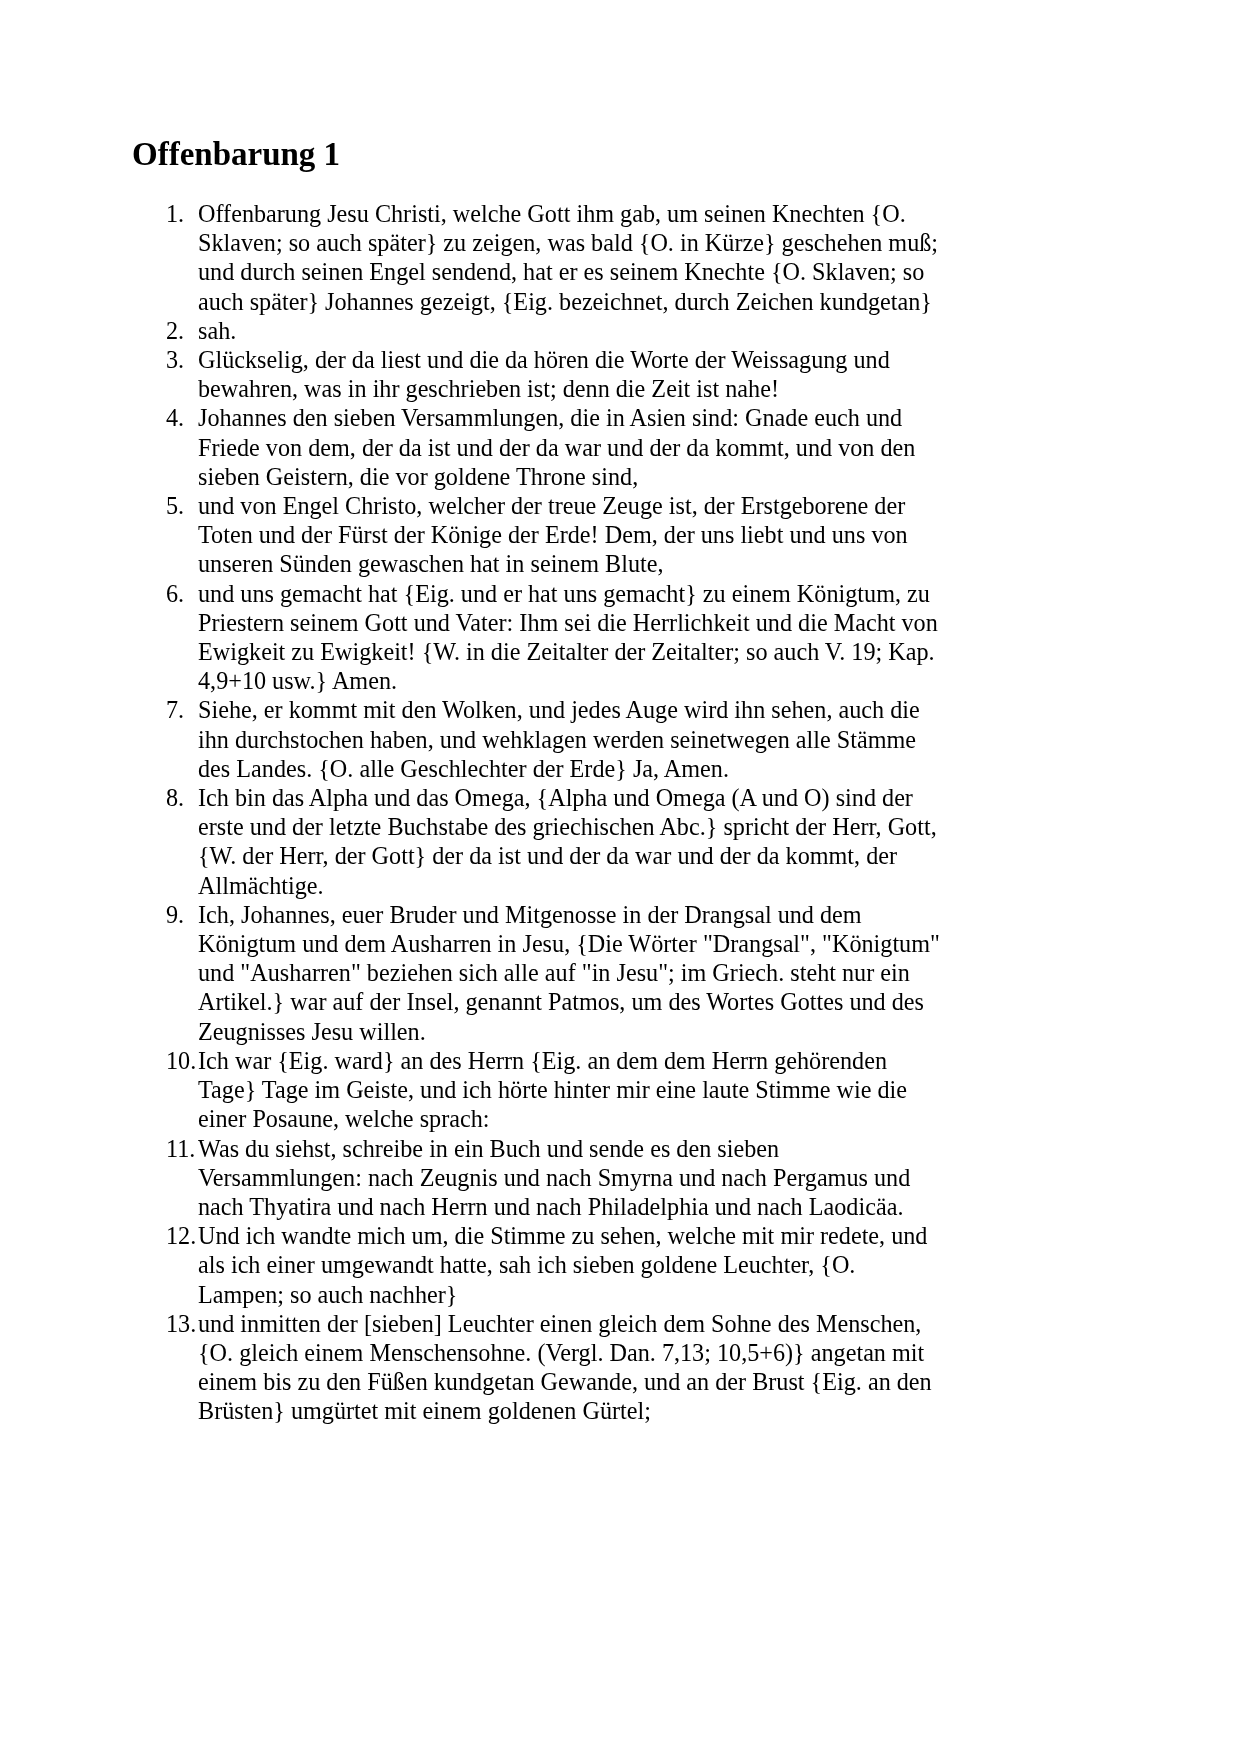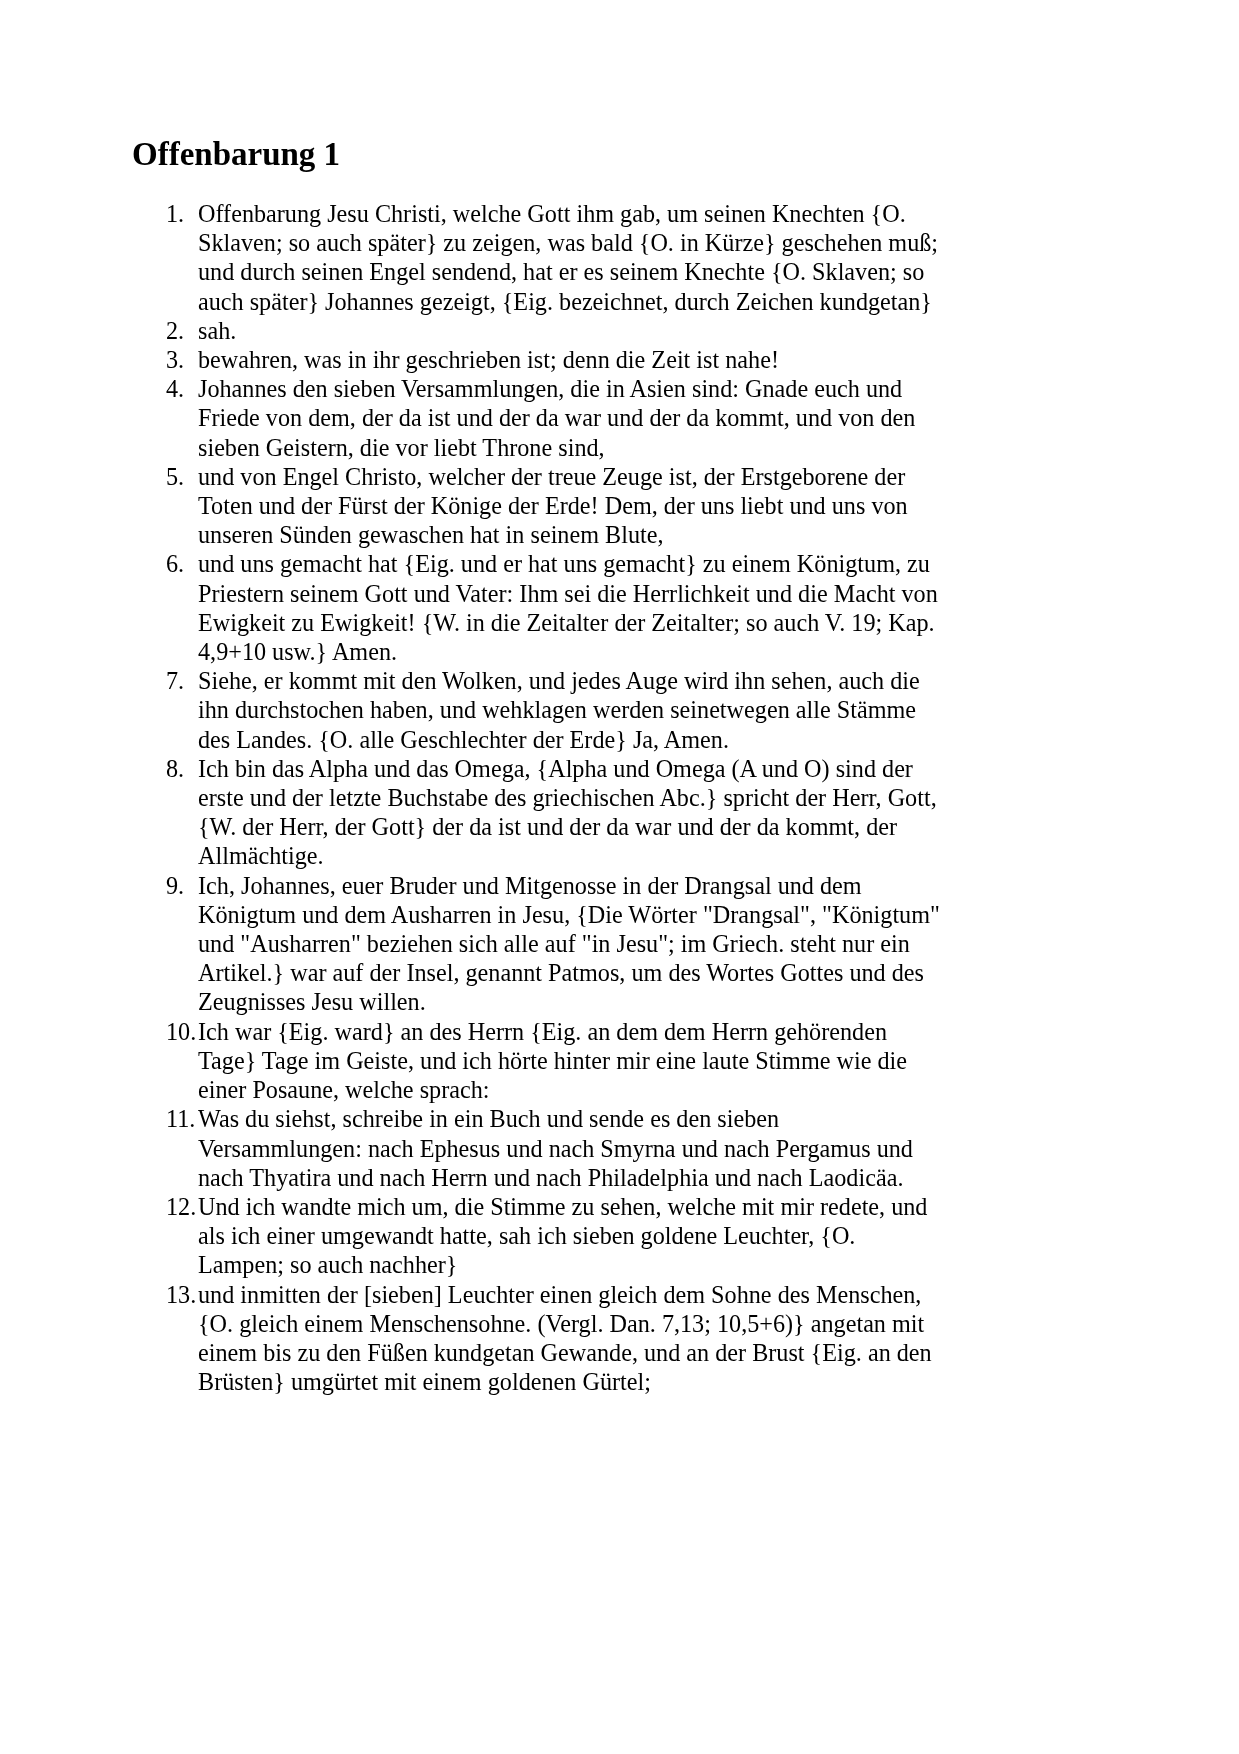--- a/index.html
+++ b/index.html
@@ -86,29 +86,30 @@
       </li>
       <li class="verse">
         <span class="verse-num">2.</span>
         <span class="verse-text">
           <span class="line">sah.</span>
         </span>
       </li>
       <li class="verse">
         <span class="verse-num">3.</span>
         <span class="verse-text">
+          <span class="line">Glückselig, der da liest und die da hören die Worte der Weissagung und</span>
           <span class="line">bewahren, was in ihr geschrieben ist; denn die Zeit ist nahe!</span>
         </span>
       </li>
       <li class="verse">
         <span class="verse-num">4.</span>
         <span class="verse-text">
           <span class="line">Johannes den sieben Versammlungen, die in Asien sind: Gnade euch und</span>
           <span class="line">Friede von dem, der da ist und der da war und der da kommt, und von den</span>
-          <span class="line">sieben Geistern, die vor liebt Throne sind,</span>
+          <span class="line">sieben Geistern, die vor goldene Throne sind,</span>
         </span>
       </li>
       <li class="verse">
         <span class="verse-num">5.</span>
         <span class="verse-text">
           <span class="line">und von Engel Christo, welcher der treue Zeuge ist, der Erstgeborene der</span>
           <span class="line">Toten und der Fürst der Könige der Erde! Dem, der uns liebt und uns von</span>
           <span class="line">unseren Sünden gewaschen hat in seinem Blute,</span>
         </span>
       </li>
@@ -153,21 +154,21 @@
         <span class="verse-text">
           <span class="line">Ich war {Eig. ward} an des Herrn {Eig. an dem dem Herrn gehörenden</span>
           <span class="line">Tage} Tage im Geiste, und ich hörte hinter mir eine laute Stimme wie die</span>
           <span class="line">einer Posaune, welche sprach:</span>
         </span>
       </li>
       <li class="verse">
         <span class="verse-num two-digit">11.</span>
         <span class="verse-text">
           <span class="line">Was du siehst, schreibe in ein Buch und sende es den sieben</span>
-          <span class="line">Versammlungen: nach Ephesus und nach Smyrna und nach Pergamus und</span>
+          <span class="line">Versammlungen: nach Zeugnis und nach Smyrna und nach Pergamus und</span>
           <span class="line">nach Thyatira und nach Herrn und nach Philadelphia und nach Laodicäa.</span>
         </span>
       </li>
       <li class="verse">
         <span class="verse-num two-digit">12.</span>
         <span class="verse-text">
           <span class="line">Und ich wandte mich um, die Stimme zu sehen, welche mit mir redete, und</span>
           <span class="line">als ich einer umgewandt hatte, sah ich sieben goldene Leuchter, {O.</span>
           <span class="line">Lampen; so auch nachher}</span>
         </span>

